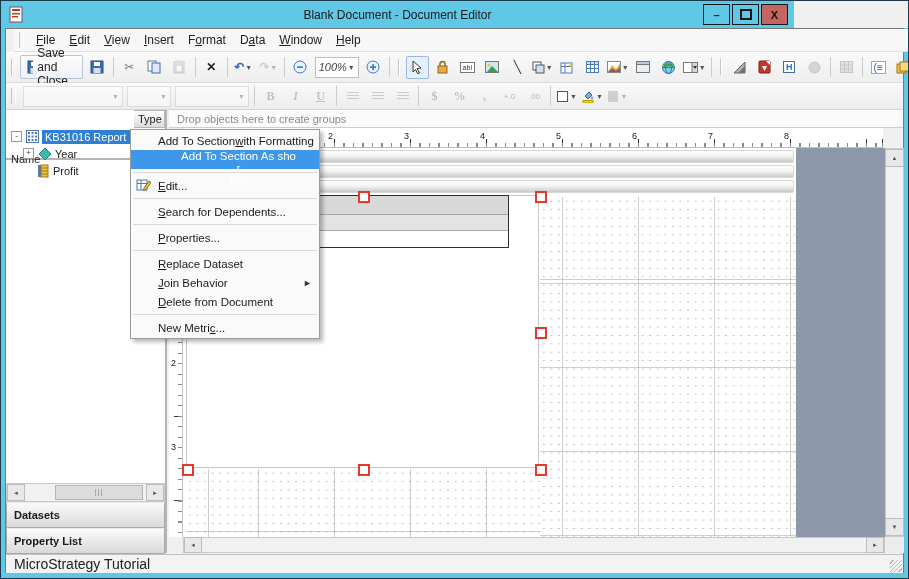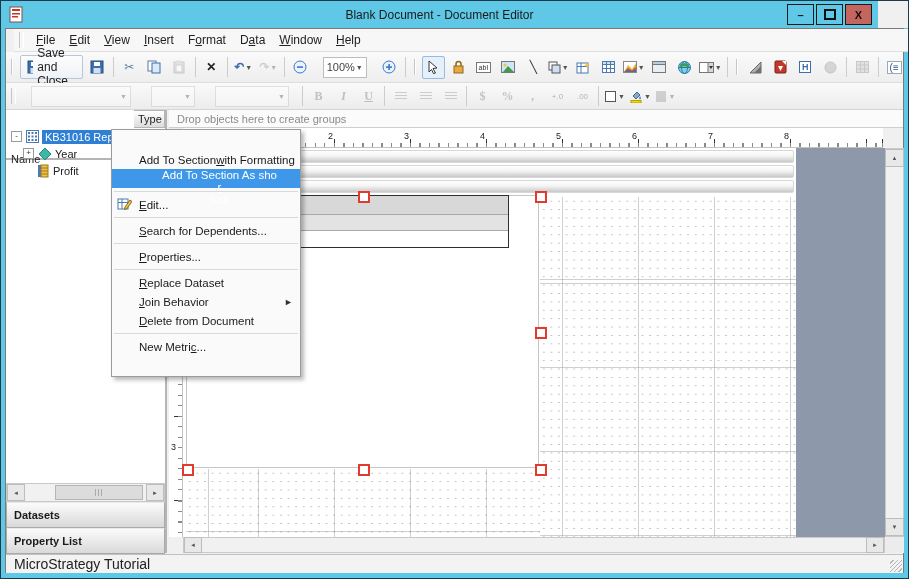--- a/index.html
+++ b/index.html
@@ -1,39 +1,39 @@
 <!DOCTYPE html>
 <html><head>
 <meta charset="utf-8">
 <style>
   html,body{margin:0;padding:0;background:#d8d8d8;font-family:"Liberation Sans",sans-serif;}
   .win{position:relative;width:909px;height:579px;background:#f0f0f0;border:1px solid #1d3a4a;box-sizing:border-box;overflow:hidden;}
   .abs{position:absolute;box-sizing:border-box;}
-  .titlebar{left:0;top:0;width:877px;height:27px;background:#5ec8e6;display:flex;align-items:center;}
+  .titlebar{left:0;top:0;width:793px;height:27px;background:#5ec8e6;display:flex;align-items:center;}
   .frame-l{left:0;top:27px;width:4px;height:550px;background:#5ec8e6;}
   .frame-r{left:903px;top:27px;width:4px;height:550px;background:#5ec8e6;}
   .frame-b{left:0;top:572px;width:907px;height:5px;background:#5ec8e6;}
   .client{left:4px;top:27px;width:899px;height:545px;background:#f0f0f0;border:1px solid #7a7a7a;}
   .title-text{position:absolute;left:0;right:0;text-align:center;font-size:12px;color:#1a1a1a;}
   .winbtn{width:25px;height:19px;border:1px solid #1a1a1a;display:flex;align-items:center;justify-content:center;font-size:11px;font-weight:bold;color:#111;margin-left:2px;background:#5ec8e6;}
   .winbtn.close{background:#c4655f;}
   .maxsq{width:8px;height:7px;border:2px solid #111;}
   .menubar{left:5px;top:28px;width:897px;height:23px;background:#f7f7f7;border-bottom:1px solid #e0e0e0;display:flex;align-items:center;font-size:12px;color:#222;margin-left:8px;}
   .menu-item{padding:3px 7px;cursor:default;}
   .grip{width:3px;height:16px;border-left:1px solid #c6c6c6;border-right:1px solid #fff;margin:0 5px;}
   .tb{display:flex;align-items:center;}
   .tb1{left:5px;top:51px;width:897px;height:31px;background:linear-gradient(#fafafa,#eeeeee);border-bottom:1px solid #ddd;}
   .tb2{left:5px;top:82px;width:897px;height:27px;background:linear-gradient(#fafafa,#ececec);border-bottom:1px solid #d5d5d5;}
   .ti{min-width:21px;height:21px;display:flex;align-items:center;justify-content:center;border:1px solid transparent;border-radius:2px;margin:0 1px;flex:0 0 auto;font-size:12px;color:#333;}
   .ti.sel{border:1px solid #9ab8e0;background:#e6f0fb;}
   .sep{width:1px;height:20px;background:#cccccc;margin:0 3px;flex:0 0 auto;}
   .caret{font-size:7px;color:#555;margin-left:1px;}
   .dis{opacity:.4;filter:grayscale(1);}
   .btn-sc{display:flex;align-items:center;border:1px solid #b9c6d8;background:linear-gradient(#fdfdfd,#eef2f7);border-radius:2px;height:22px;padding:0 6px;font-size:12px;color:#222;margin:0 2px;}
-  .combo{height:19px;border:1px solid #bdbdbd;background:#fff;display:flex;align-items:center;justify-content:space-between;padding:0 3px;color:#444;font-size:11px;margin:0 10px;}
+  .combo{height:19px;border:1px solid #bdbdbd;background:#fff;display:flex;align-items:center;justify-content:space-between;padding:0 3px;color:#444;font-size:11px;margin:0 2px;font-style:italic;}
   .glyph-blue{color:#3c6db0;font-weight:bold;}
   .glyph-gray{color:#9a9a9a;font-weight:bold;}
   .fmt-letter{font-family:"Liberation Serif",serif;font-weight:bold;color:#6a7788;font-size:12px;}
   .alignbars{display:inline-block;width:12px;height:9px;background:repeating-linear-gradient(#8a93a0 0 1px,transparent 1px 3px);}
   .leftpanel-head{display:flex;height:18px;}
   .colcell{background:linear-gradient(#ffffff,#dcdcdc);border:1px solid #b5b5b5;border-left:none;font-size:11px;color:#222;display:flex;align-items:center;padding-left:4px;}
   .tree{background:#fff;font-size:11px;color:#222;}
   .trow{height:17px;display:flex;align-items:center;position:relative;}
   .expander{width:9px;height:9px;border:1px solid #9a9a9a;background:#fff;font-size:8px;line-height:7px;text-align:center;color:#333;flex:0 0 auto;}
   .sel-label{background:#2f80d4;color:#fff;padding:1px 3px;}
@@ -49,21 +49,21 @@
     background-image:repeating-linear-gradient(0deg,#8a8a8a 0 1px,transparent 1px 10.5px),repeating-linear-gradient(0deg,#333 0 1px,transparent 1px 84px);
     background-size:4px 100%,8px 100%;background-repeat:repeat-y;background-position:right -36px,right -36px;}
   .rnum{position:absolute;font-size:9px;color:#222;}
   .band{background:linear-gradient(#ffffff 0%,#f4f4f4 45%,#c9c9c9 100%);border:1px solid #d8d8d8;border-radius:2px;}
   .dots{background-image:
      repeating-linear-gradient(90deg,rgba(130,130,130,.38) 0 1px,transparent 1px 76px),
      repeating-linear-gradient(0deg,rgba(130,130,130,.38) 0 1px,transparent 1px 84px),
      radial-gradient(circle,#c0c0c0 0.7px,transparent 1px);
      background-size:auto,auto,7.6px 8.4px;}
   .handle{width:8px;height:8px;background:#fff;border:2px solid #e23b2e;position:absolute;z-index:6;}
-  .cmenu{left:110px;top:128px;width:190px;background:#fafafa;border:1px solid #9b9b9b;box-shadow:3px 3px 4px rgba(0,0,0,.28);z-index:40;padding:20px 0;font-size:11.5px;color:#1a1a1a;}
+  .cmenu{left:129px;top:128px;width:190px;background:#fafafa;border:1px solid #9b9b9b;box-shadow:3px 3px 4px rgba(0,0,0,.28);z-index:40;padding:1px 0;font-size:11.5px;color:#1a1a1a;}
   .cm-item{height:19px;display:flex;align-items:center;padding-left:27px;position:relative;}
   .cm-item.hl{background:#3e97e8;color:#fff;flex-direction:column;}
   .cm-sep{height:1px;background:#d8d8d8;margin:3px 2px;}
   .cm-icon{position:absolute;left:5px;top:2px;}
   .cm-arrow{position:absolute;right:7px;font-size:9px;color:#333;}
   .statusbar{left:5px;top:553px;width:897px;height:19px;background:#f3f3f3;border-top:1px solid #c0c0c0;display:flex;align-items:center;font-size:14px;color:#222;padding-left:8px;}
   .resize-grip{position:absolute;right:1px;bottom:1px;width:12px;height:12px;background:repeating-linear-gradient(135deg,transparent 0 2px,#b5b5b5 2px 3px);}
   u{text-decoration:underline;}
 </style>
 </head>

